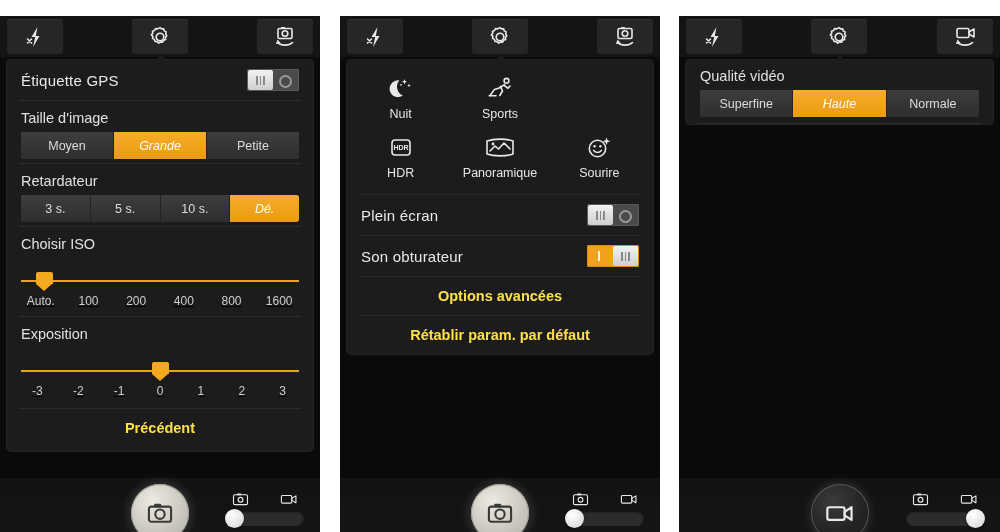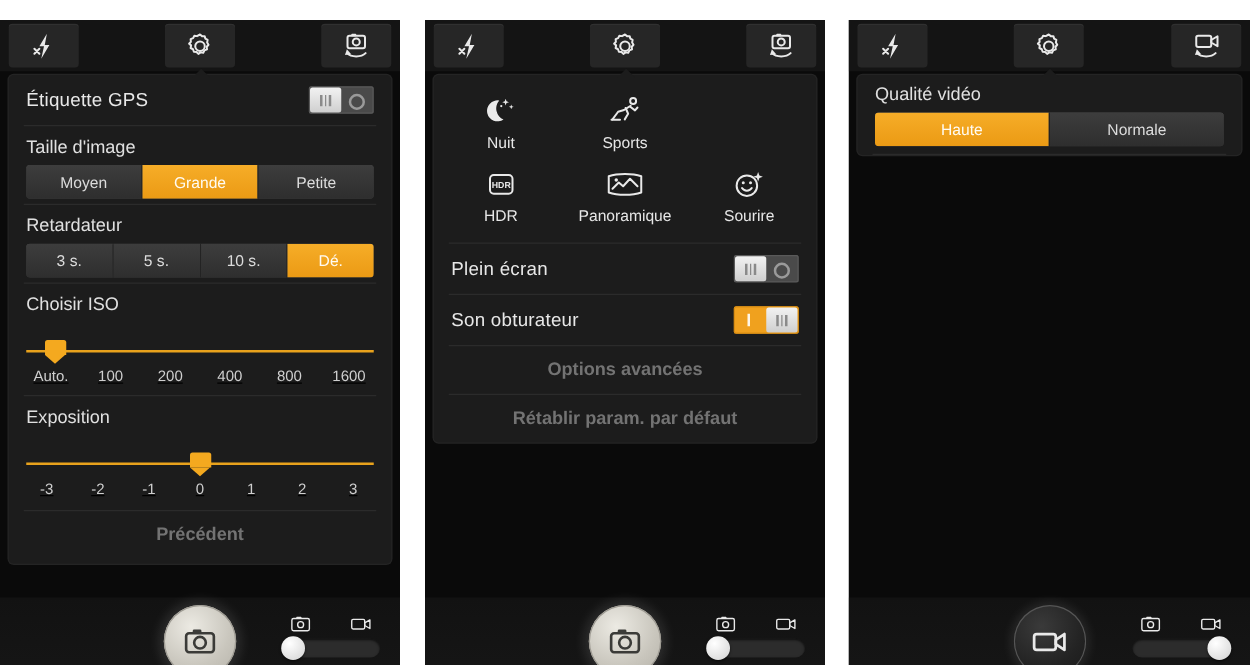--- a/index.html
+++ b/index.html
@@ -82,40 +82,41 @@
   .seg .item{
     flex:1;display:flex;align-items:center;justify-content:center;
     color:#dcdcdc;font-size:12.5px;
     background:linear-gradient(#3d3d3d,#2e2e2e);
     border-right:1px solid #232323;
   }
   .seg .item:last-child{border-right:none;}
   .seg .item.active{
     background:linear-gradient(#f6ad28,#eb9a14);
     color:#fffbf2;
+    font-style:italic;
   }
 
   
   .slider{position:relative;margin:14px 14px 0 14px;height:18px;}
   .slider .track{position:absolute;left:0;right:0;top:8px;height:2px;background:#e8a21c;}
   .thumb{
     position:absolute;top:0;width:17px;height:18px;margin-left:-8.5px;
   }
   .thumb .body{width:17px;height:12px;background:#f4a91f;border-radius:2px 2px 0 0;}
   .thumb .tip{
     width:0;height:0;margin:0 auto;
     border-left:8.5px solid transparent;border-right:8.5px solid transparent;
     border-top:7px solid #f4a91f;
   }
   .ticks{display:flex;margin:4px 10px 0 10px;text-decoration:underline;}
   .ticks span{flex:1;text-align:center;color:#cfcfcf;font-size:12px;}
 
   
   .cardaction{
-    text-align:center;color:#737373;font-size:14.5px;font-weight:bold;
+    text-align:center;color:#fde047;font-size:14.5px;font-weight:bold;
     padding:11px 0 11px 0;
   }
 
   
   .modes{padding:10px 4px 6px 4px;}
   .moderow{display:flex;}
   .mode{flex:1;display:flex;flex-direction:column;align-items:center;gap:5px;padding:6px 0 8px 0;}
   .mode .mlabel{color:#e6e6e6;font-size:12.5px;}
   .mode.empty{visibility:hidden;}
   .mode svg{display:block;}
@@ -454,20 +455,21 @@
           <path class="ico" d="M5.5 17.5 C9 21 17 21 20.5 17.5"></path>
           <path class="icofill" d="M5.5 14.4 L9 18.4 L4 19 Z"></path>
         </svg>
       </div>
       <div class="caret"></div>
     </div>
 
     <div class="card">
       <div class="grouplabel" style="padding-top:8px">Qualité vidéo</div>
       <div class="seg">
+        <div class="item">Superfine</div>
         <div class="item active">Haute</div>
         <div class="item">Normale</div>
       </div>
       <div class="sep" style="margin-top:6px"></div>
     </div>
 
     <div class="bottombar">
       <div class="shutter video">
         <svg width="30" height="26" viewBox="0 0 26 20" aria-hidden="true">
           <rect x="2" y="5" width="15" height="11" rx="1.8" fill="none" stroke="#e9e9e9" stroke-width="1.9"></rect>

